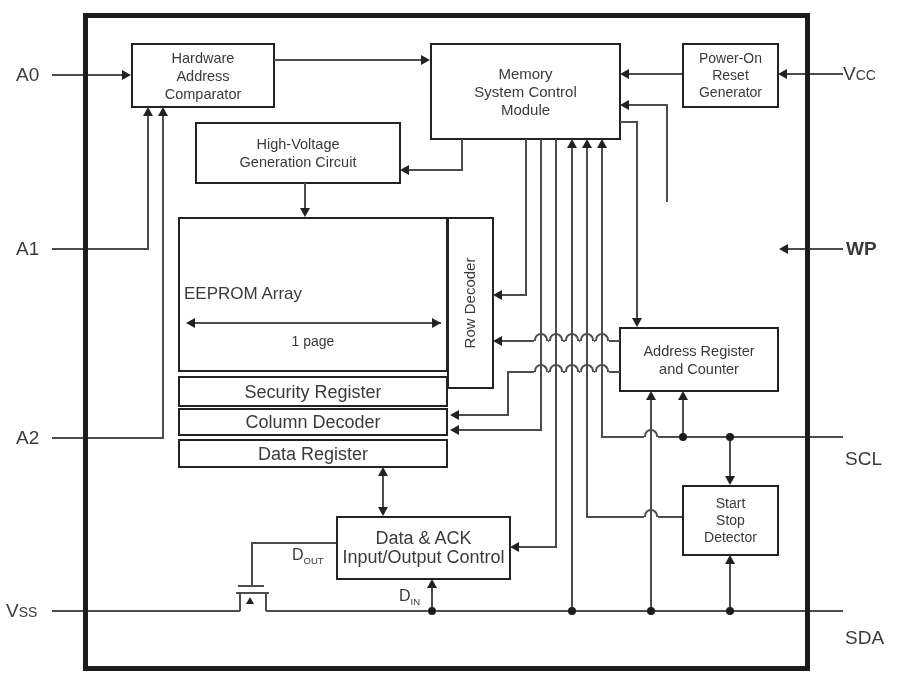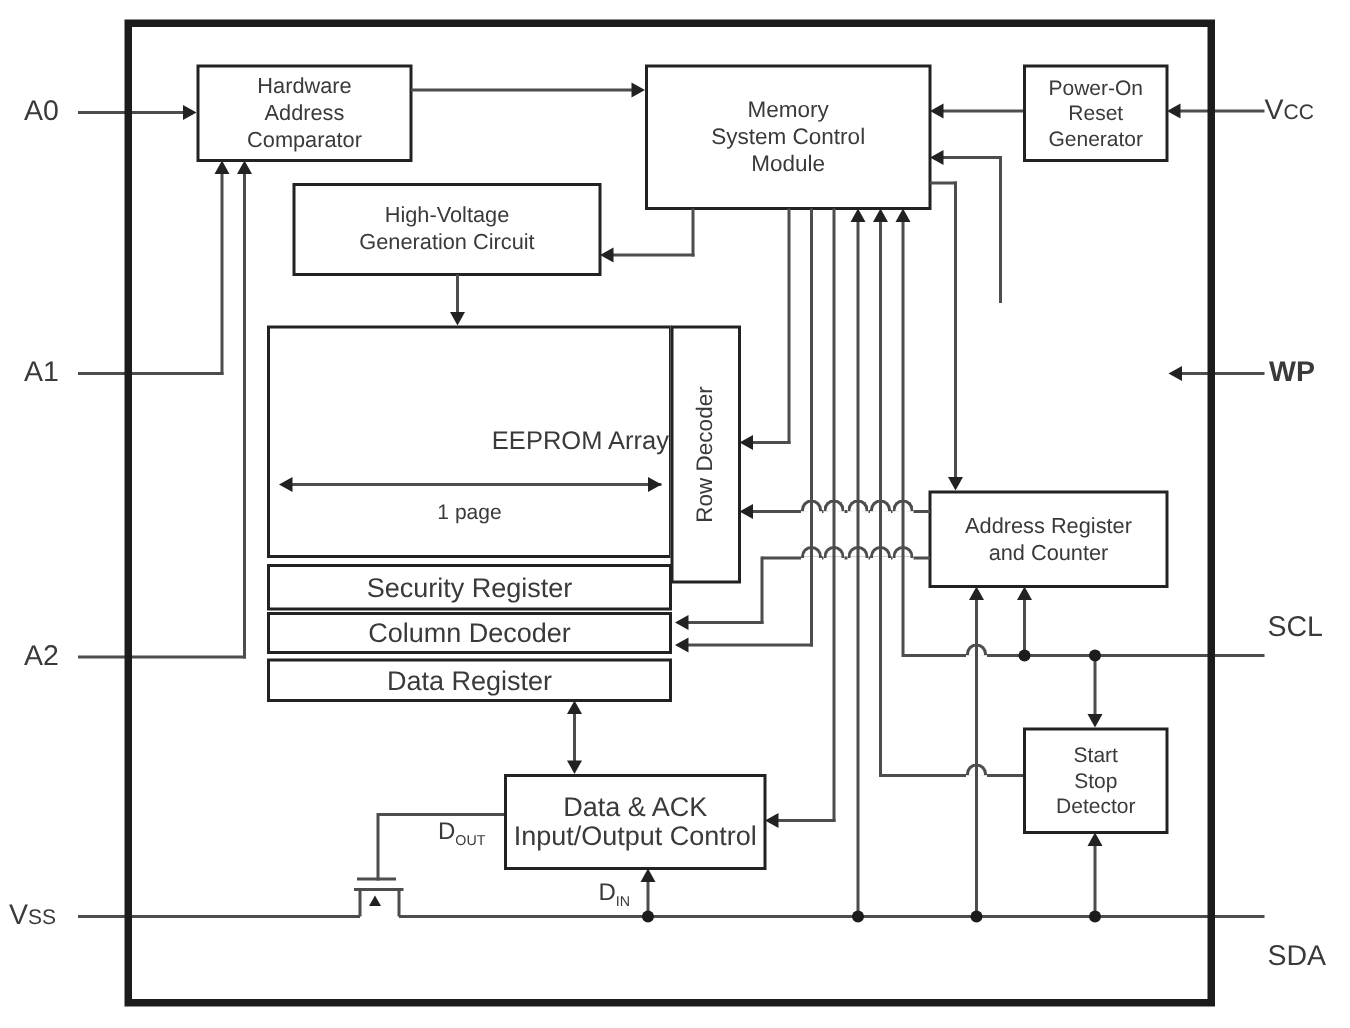--- a/index.html
+++ b/index.html
@@ -20,21 +20,21 @@
   .al{border-right:9px solid #222;border-top:5px solid transparent;border-bottom:5px solid transparent;}
   .au{border-bottom:9px solid #222;border-left:5px solid transparent;border-right:5px solid transparent;}
   .ad{border-top:9px solid #222;border-left:5px solid transparent;border-right:5px solid transparent;}
   .au.small{border-bottom:7px solid #222;border-left:4px solid transparent;border-right:4px solid transparent;}
   .dot{position:absolute;width:8px;height:8px;border-radius:50%;background:#1c1c1c;z-index:5;}
   .pin{position:absolute;font-size:19px;color:#3a3a3a;z-index:7;white-space:nowrap;}
   .pin .sub{font-size:14px;}
   .siglabel{position:absolute;font-size:16px;color:#3a3a3a;z-index:7;white-space:nowrap;}
   .siglabel .sub{font-size:9.5px;position:relative;top:4px;}
   .rot{transform:rotate(-90deg);white-space:nowrap;font-size:15px;}
-  .eep-title{position:absolute;left:4px;right:0;top:66px;text-align:right;font-size:17px;}
+  .eep-title{position:absolute;left:4px;right:0;top:66px;text-align:left;font-size:17px;}
   .eep-page{position:absolute;left:0;right:0;top:113px;font-size:14px;}
 </style>
 </head>
 <body>
 
 <div id="stage">
 
   <div class="box" style="left:131px;top:43px;width:144px;height:65px;">
     <span>Hardware</span>
     <span>Address</span>
@@ -206,19 +206,19 @@
   <div class="dot" style="left:726px;top:433px;"></div>
 
   <div class="frame" style="left:83px;top:13px;width:727px;height:658px;"></div>
 
   <div class="pin" style="left:16px;top:64px;"><span>A0</span></div>
   <div class="pin" style="left:16px;top:238px;"><span>A1</span></div>
   <div class="pin" style="left:16px;top:427px;"><span>A2</span></div>
   <div class="pin" style="left:6px;top:600px;"><span>V</span><span class="sub">SS</span></div>
   <div class="pin" style="left:843px;top:63px;"><span>V</span><span class="sub">CC</span></div>
   <div class="pin" style="left:846px;top:238px;font-weight:bold;"><span>WP</span></div>
-  <div class="pin" style="left:845px;top:408px;"><span>SCL</span></div>
+  <div class="pin" style="left:845px;top:448px;"><span>SCL</span></div>
   <div class="pin" style="left:845px;top:627px;"><span>SDA</span></div>
 
   <div class="siglabel" style="left:292px;top:546px;"><span>D</span><span class="sub">OUT</span></div>
   <div class="siglabel" style="left:399px;top:587px;"><span>D</span><span class="sub">IN</span></div>
 
 </div>
 
 </body></html>

